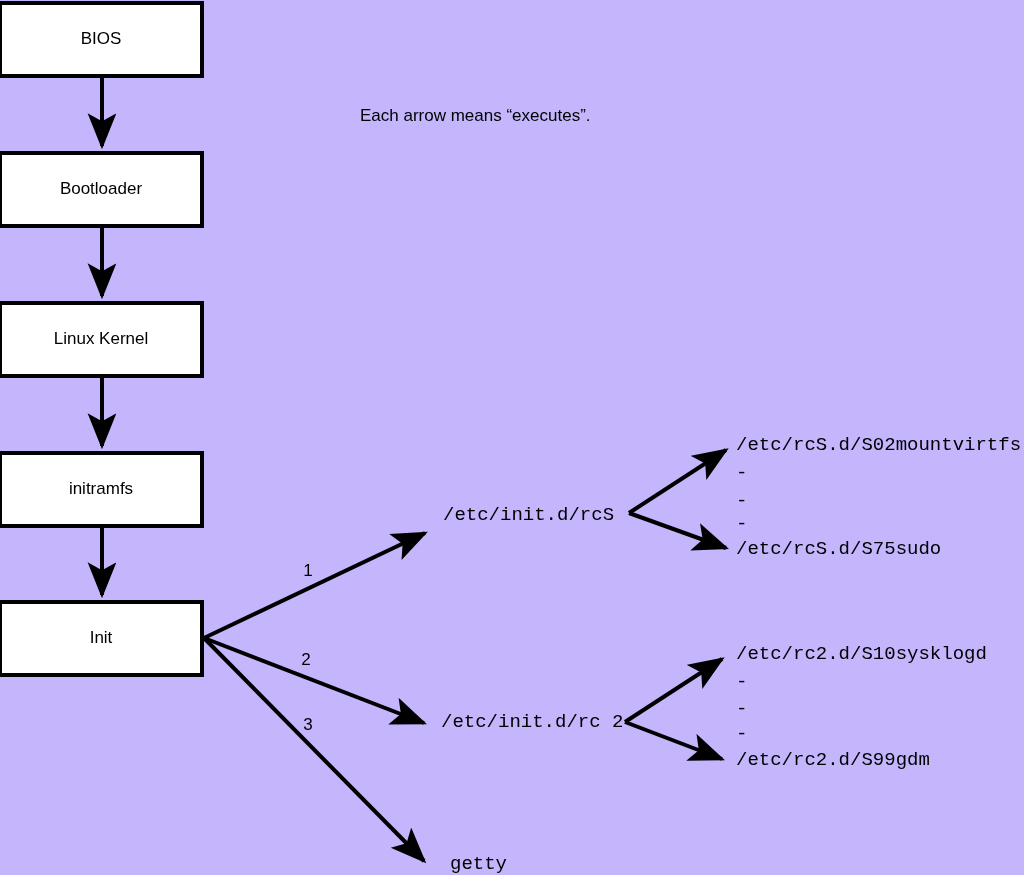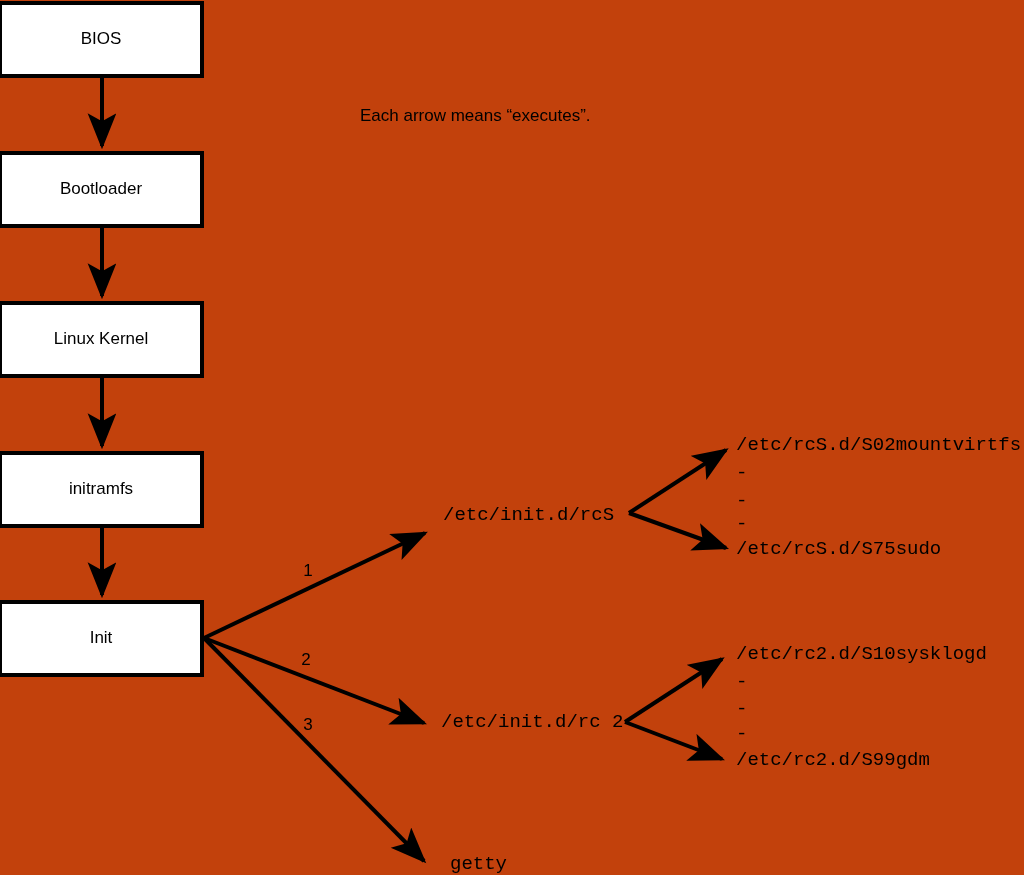--- a/index.html
+++ b/index.html
@@ -7,21 +7,21 @@
     padding: 0;
     background: #ffffff;
   }
   body {
     font-family: "Liberation Sans", sans-serif;
   }
   #canvas {
     position: relative;
     width: 1024px;
     height: 875px;
-    background: #c2410c;
+    background: #c4b5fd;
     overflow: hidden;
   }
   #diagram-svg {
     position: absolute;
     left: 0;
     top: 0;
     width: 1024px;
     height: 875px;
   }
   .box-label {

